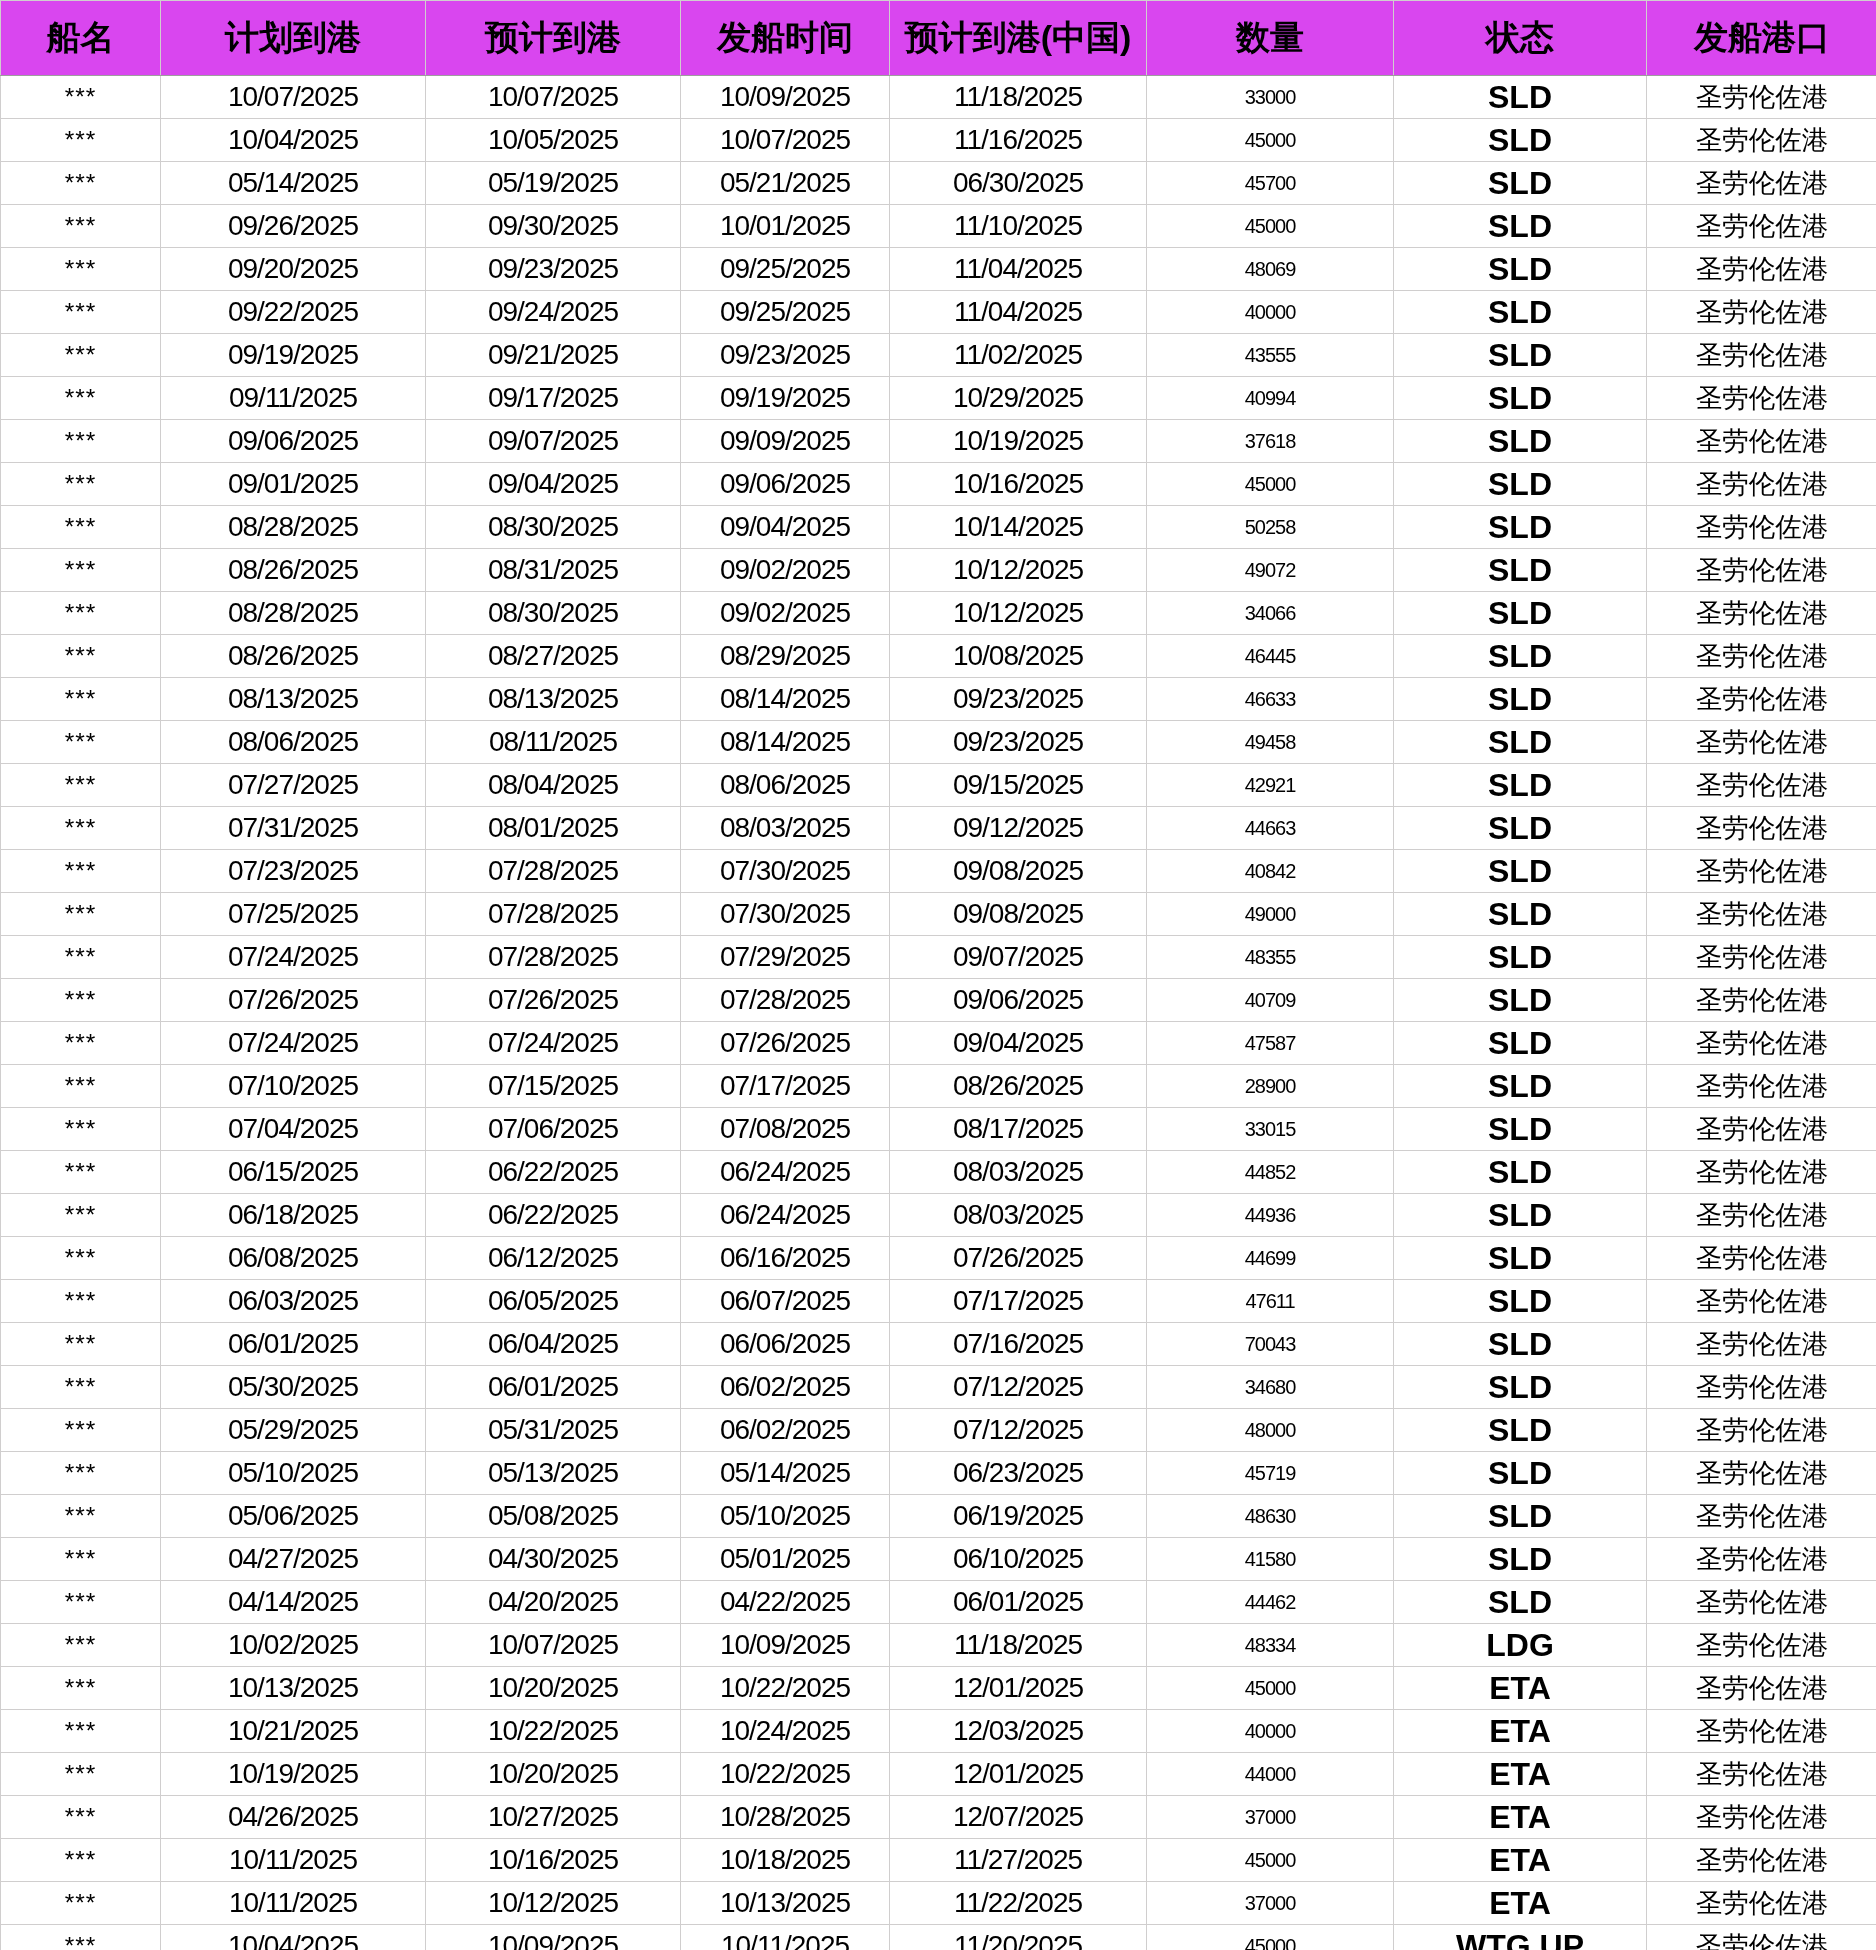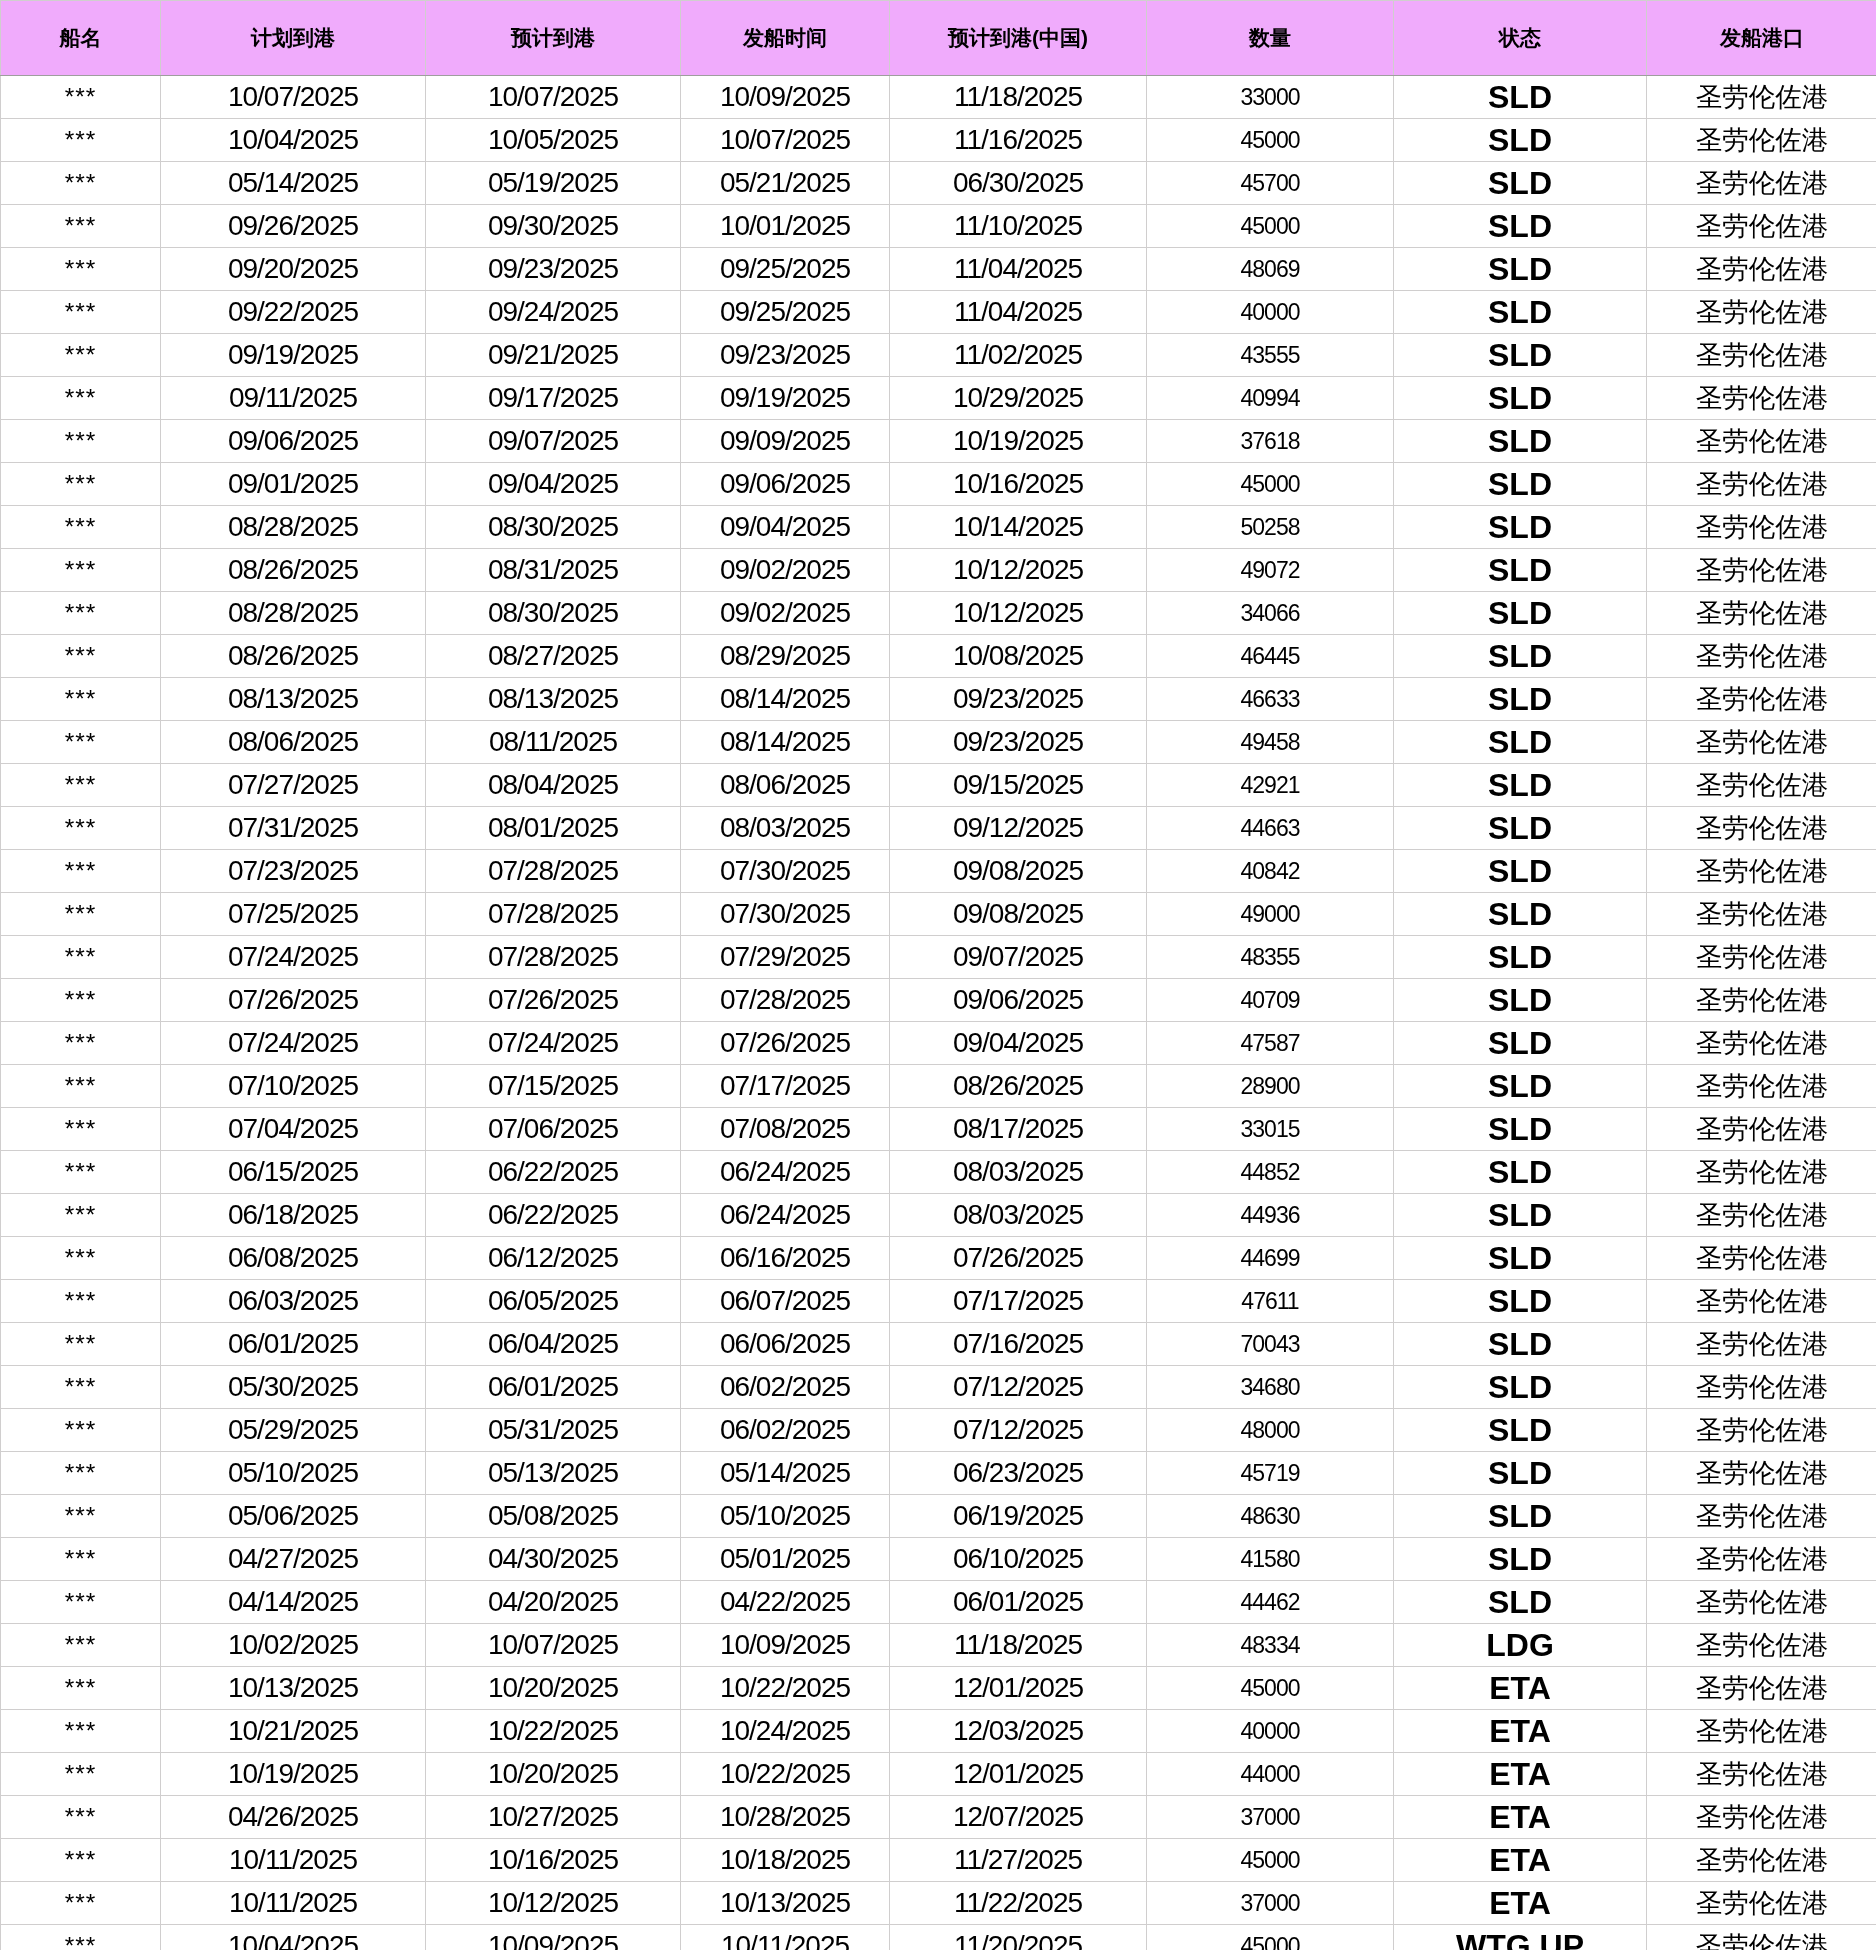--- a/index.html
+++ b/index.html
@@ -26,34 +26,34 @@
   #sheet th, #sheet td {
     border: 1px solid #d0cece;
     text-align: center;
     vertical-align: middle;
     padding: 0;
     overflow: hidden;
     white-space: nowrap;
   }
   #sheet thead tr { height: 75px; }
   #sheet thead th {
-    background: #f0abfc;
-    font-size: 21px;
+    background: #d946ef;
+    font-size: 34px;
     font-weight: 700;
     border-bottom: 1px solid #9e9e9e;
   }
   #sheet tbody tr { height: 43px; }
   #sheet tbody td {
     font-size: 28px;
     font-weight: 400;
     letter-spacing: -1px;
     font-stretch: condensed;
   }
   #sheet tbody td.ship   { font-size: 24.5px; letter-spacing: 1px; }
-  #sheet tbody td.qty    { font-size: 23px; }
+  #sheet tbody td.qty    { font-size: 20px; }
   #sheet tbody td.status { font-size: 32px; font-weight: 600; letter-spacing: 0; }
   #sheet tbody td.port   { font-size: 26.5px; letter-spacing: 0; }
 </style>
 </head>
 <body>
 
 <table id="sheet">
   <colgroup>
     <col class="c-ship">
       <col class="c-arr">

